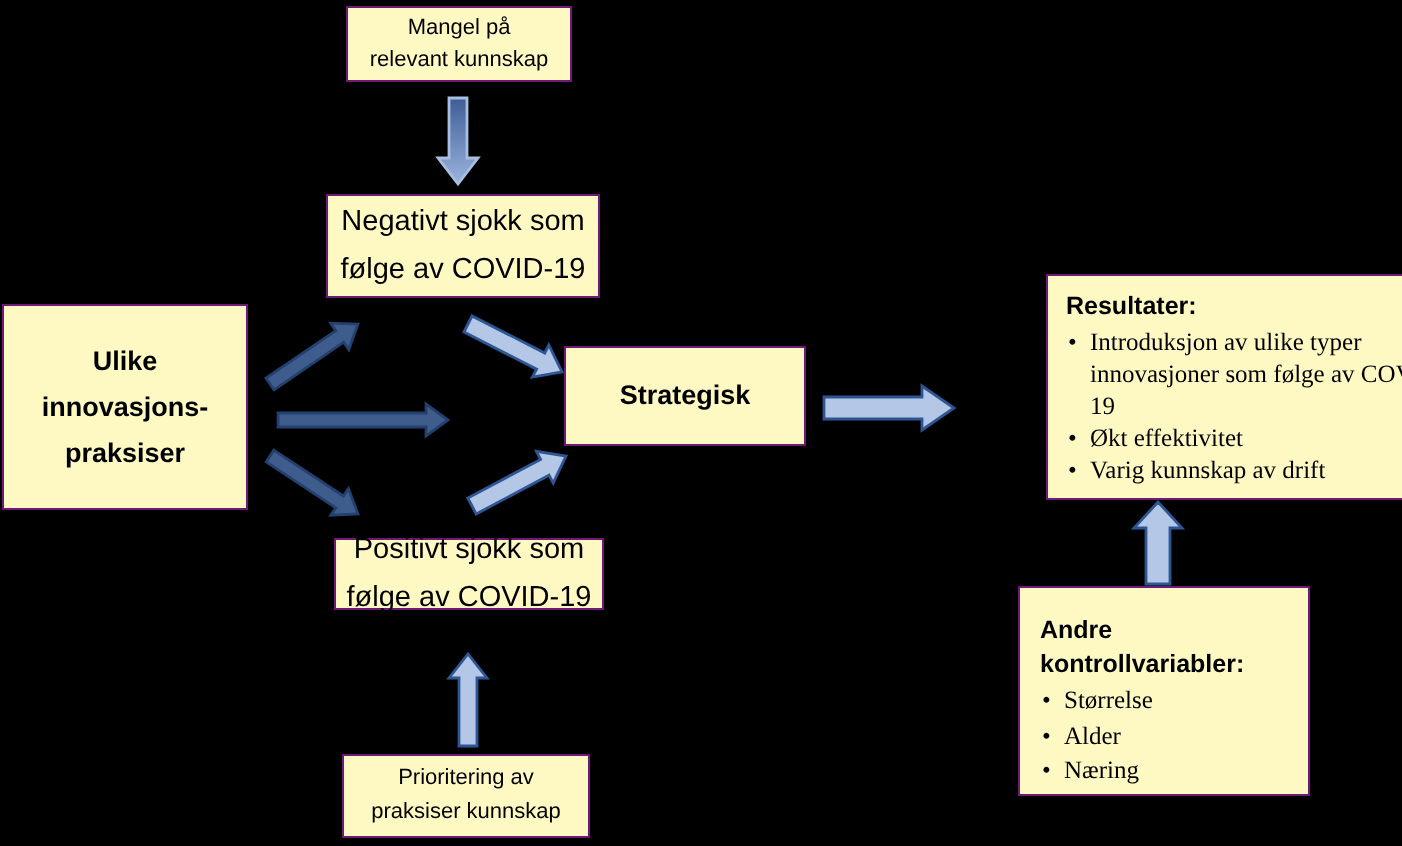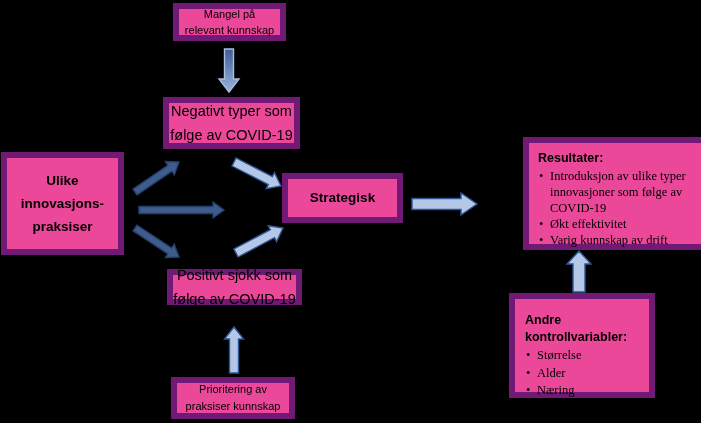--- a/index.html
+++ b/index.html
@@ -1,21 +1,21 @@
 <!DOCTYPE html>
 <html><head>
 <meta charset="utf-8">
 <style>
   html,body { margin:0; padding:0; background:#000; }
   .canvas {
     position:relative; width:701px; height:423px; background:#000000;
     font-family:"Liberation Sans", sans-serif; overflow:hidden; color:#000;
   }
   .box {
-    position:absolute; background:#ec4899; border:6px solid #701a75;
+    position:absolute; background:#fef9c3; border:1px solid #701a75;
     box-sizing:border-box; display:flex; flex-direction:column;
     justify-content:center; text-align:center;
   }
   .box .line { display:block; }
   .b-mangel      { left:173px; top:3px;   width:113px; height:38px; font-size:11px; line-height:16px; }
   .b-negativt    { left:163px; top:97px;  width:137px; height:52px; font-size:14.5px; line-height:24px; }
   .b-ulike       { left:1px;   top:152px; width:123px; height:103px; font-weight:bold; font-size:13.5px; line-height:23px; }
   .b-strategisk  { left:282px; top:173px; width:121px; height:50px; font-weight:bold; font-size:13.5px; line-height:22px; }
   .b-positivt    { left:167px; top:269px; width:135px; height:36px; font-size:14.5px; line-height:24px; }
   .b-prioritering{ left:171px; top:377px; width:124px; height:42px; font-size:11px; line-height:17px; }
@@ -36,21 +36,21 @@
 <body>
 
 <div class="canvas">
 
   <div class="box b-mangel">
     <span class="line">Mangel på</span>
     <span class="line">relevant kunnskap</span>
   </div>
 
   <div class="box b-negativt">
-    <span class="line">Negativt typer som</span>
+    <span class="line">Negativt sjokk som</span>
     <span class="line">følge av COVID-19</span>
   </div>
 
   <div class="box b-ulike">
     <span class="line">Ulike</span>
     <span class="line">innovasjons-</span>
     <span class="line">praksiser</span>
   </div>
 
   <div class="box b-strategisk">

